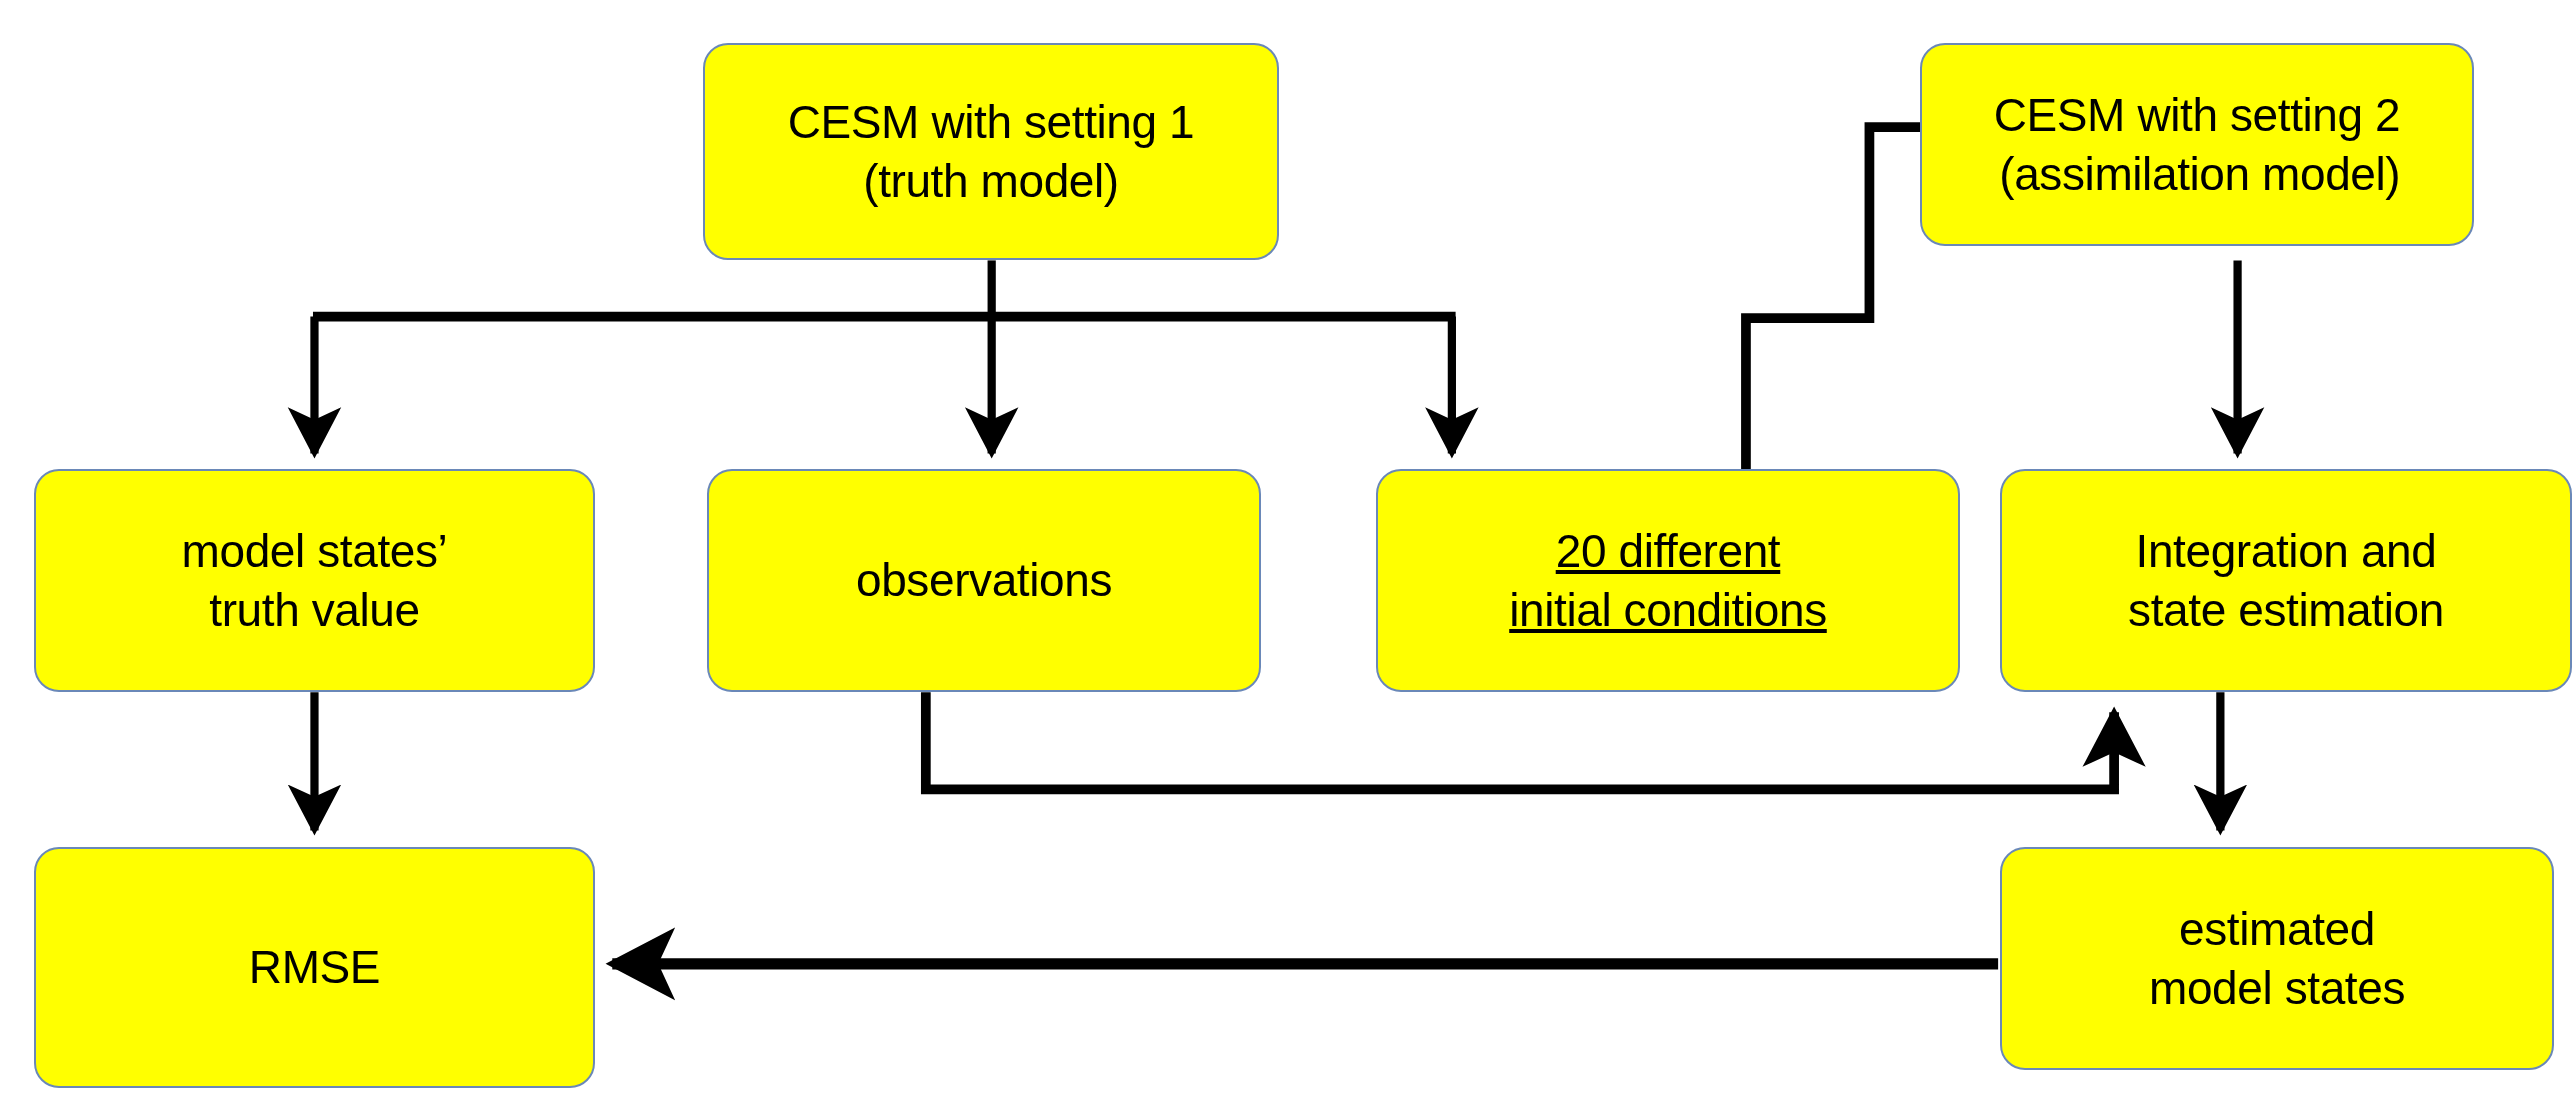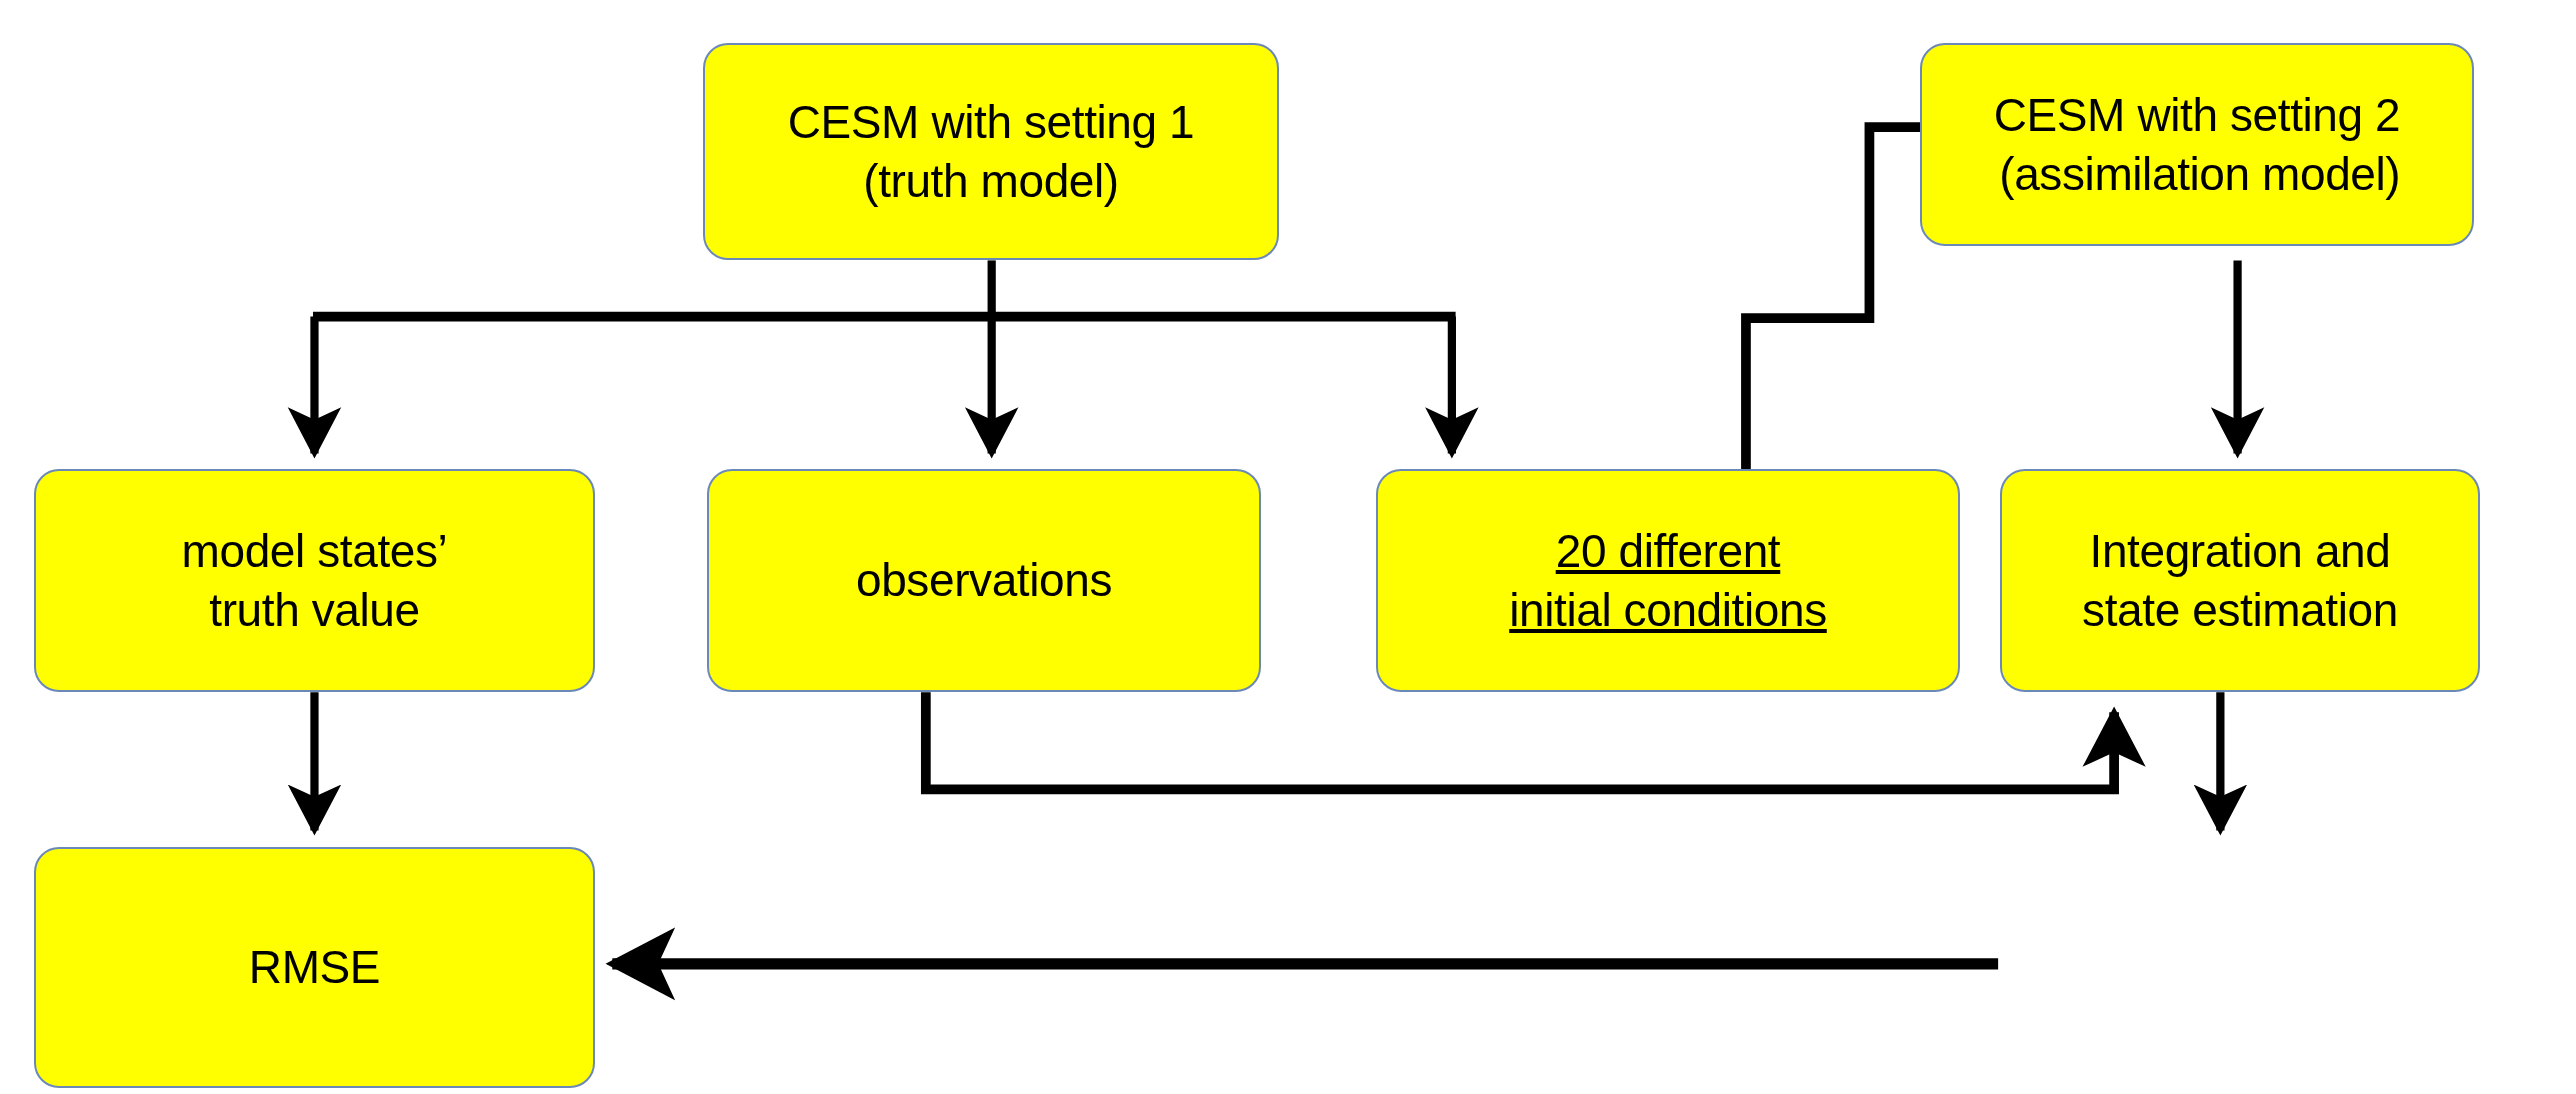--- a/index.html
+++ b/index.html
@@ -100,24 +100,28 @@
 
   <div class="node-box" style="left:707px; top:469px; width:554px; height:223px;">
     <span class="node-label">observations</span>
   </div>
 
   <div class="node-box" style="left:1376px; top:469px; width:584px; height:223px;text-decoration:underline;">
     <span class="node-label">20 different
 initial conditions</span>
   </div>
 
-  <div class="node-box" style="left:2000px; top:469px; width:480px; height:223px;">
+  <div class="node-box" style="left:2000px; top:469px; width:572px; height:223px;">
     <span class="node-label">Integration and
 state estimation</span>
   </div>
 
   <div class="node-box" style="left:34px; top:847px; width:561px; height:241px;">
     <span class="node-label">RMSE</span>
   </div>
 
+  <div class="node-box" style="left:2000px; top:847px; width:554px; height:223px;">
+    <span class="node-label">estimated
+model states</span>
+  </div>
 
 </div>
 
 
 </body></html>

